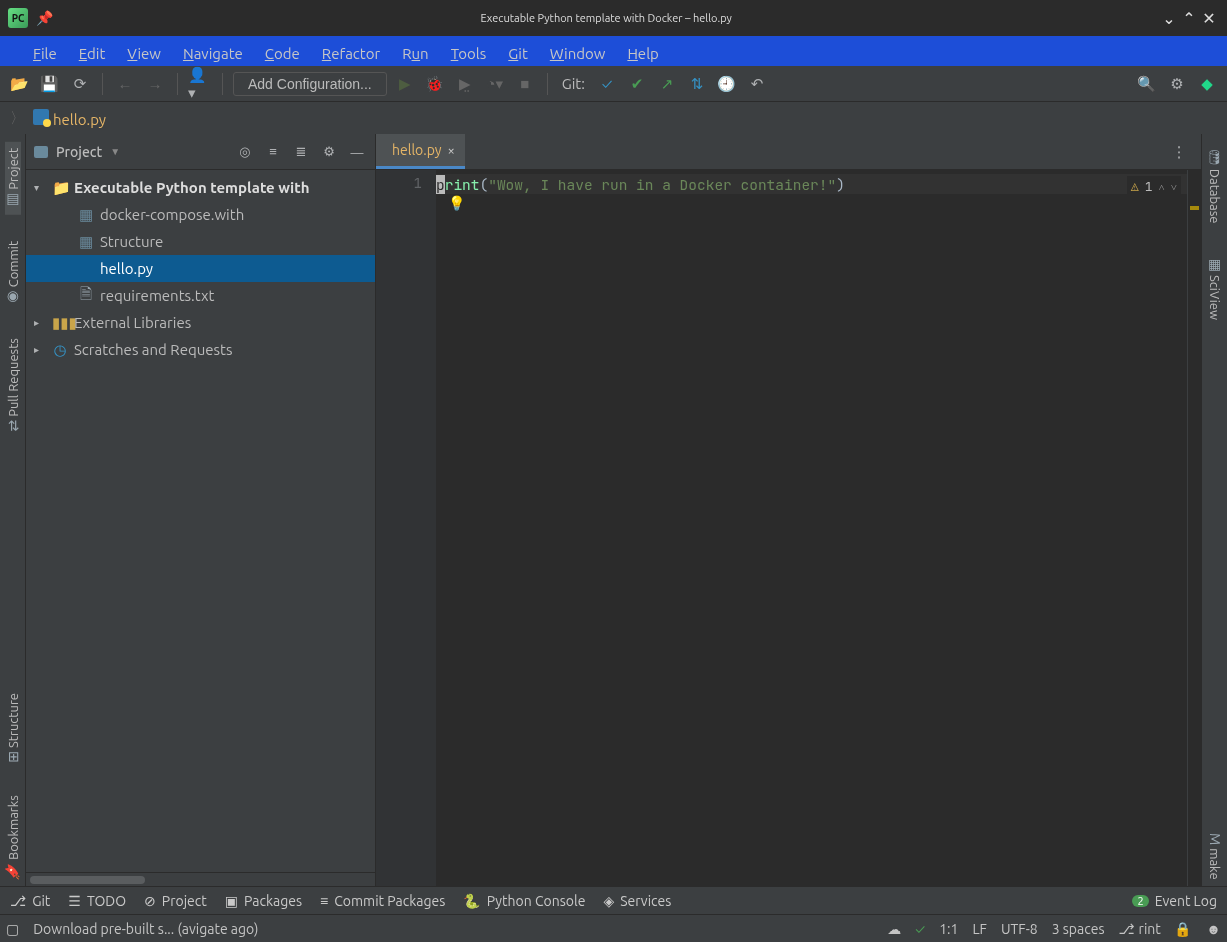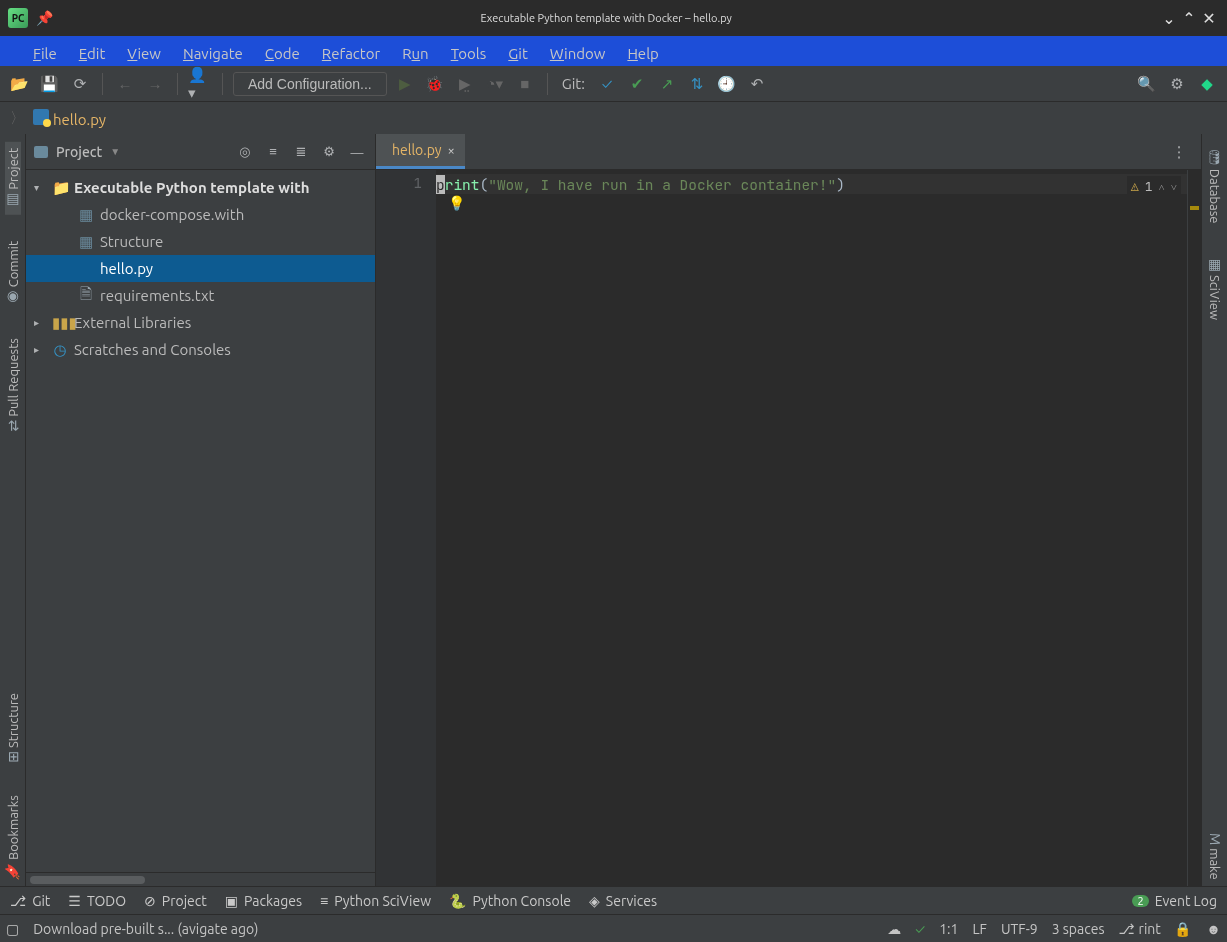--- a/index.html
+++ b/index.html
@@ -186,21 +186,21 @@
         <span>requirements.txt</span>
       </div>
       <div class="tree-row" style="padding-left:8px;">
         <span class="arrow">▸</span>
         <span class="ficon" style="color:#c9a54a">▮▮▮</span>
         <span>External Libraries</span>
       </div>
       <div class="tree-row" style="padding-left:8px;">
         <span class="arrow">▸</span>
         <span class="ficon" style="color:#3592c4">◷</span>
-        <span>Scratches and Consoles</span>
+        <span>Scratches and Requests</span>
       </div>
     </div>
     <div class="tree-scrollh">
         <div class="thumb"></div>
       </div>
   </div>
 
   <div class="editor-area">
     <div class="tabbar">
       <div class="tab">
@@ -258,21 +258,21 @@
   <div class="bitem">
       <span>⊘</span>
       <span>Project</span>
     </div>
   <div class="bitem">
       <span>▣</span>
       <span>Packages</span>
     </div>
   <div class="bitem">
       <span>≡</span>
-      <span>Python SciView</span>
+      <span>Commit Packages</span>
     </div>
   <div class="bitem">
       <span>🐍</span>
       <span>Python Console</span>
     </div>
   <div class="bitem">
       <span>◈</span>
       <span>Services</span>
     </div>
   <span class="spacer"></span>
@@ -283,21 +283,21 @@
 </div>
 
 <div class="statusbar">
   <div class="sitem">▢</div>
   <div class="sitem">Download pre-built s... (avigate ago)</div>
   <span class="spacer"></span>
   <div class="sitem">☁</div>
   <div class="sitem" style="color:#499c54">✓</div>
   <div class="sitem">1:1</div>
   <div class="sitem">LF</div>
-  <div class="sitem">UTF-9</div>
+  <div class="sitem">UTF-8</div>
   <div class="sitem">3 spaces</div>
   <div class="sitem">
       <span>⎇</span>
       <span>rint</span>
     </div>
   <div class="sitem">🔒</div>
   <div class="sitem">☻</div>
 </div>
 
 </body></html>

